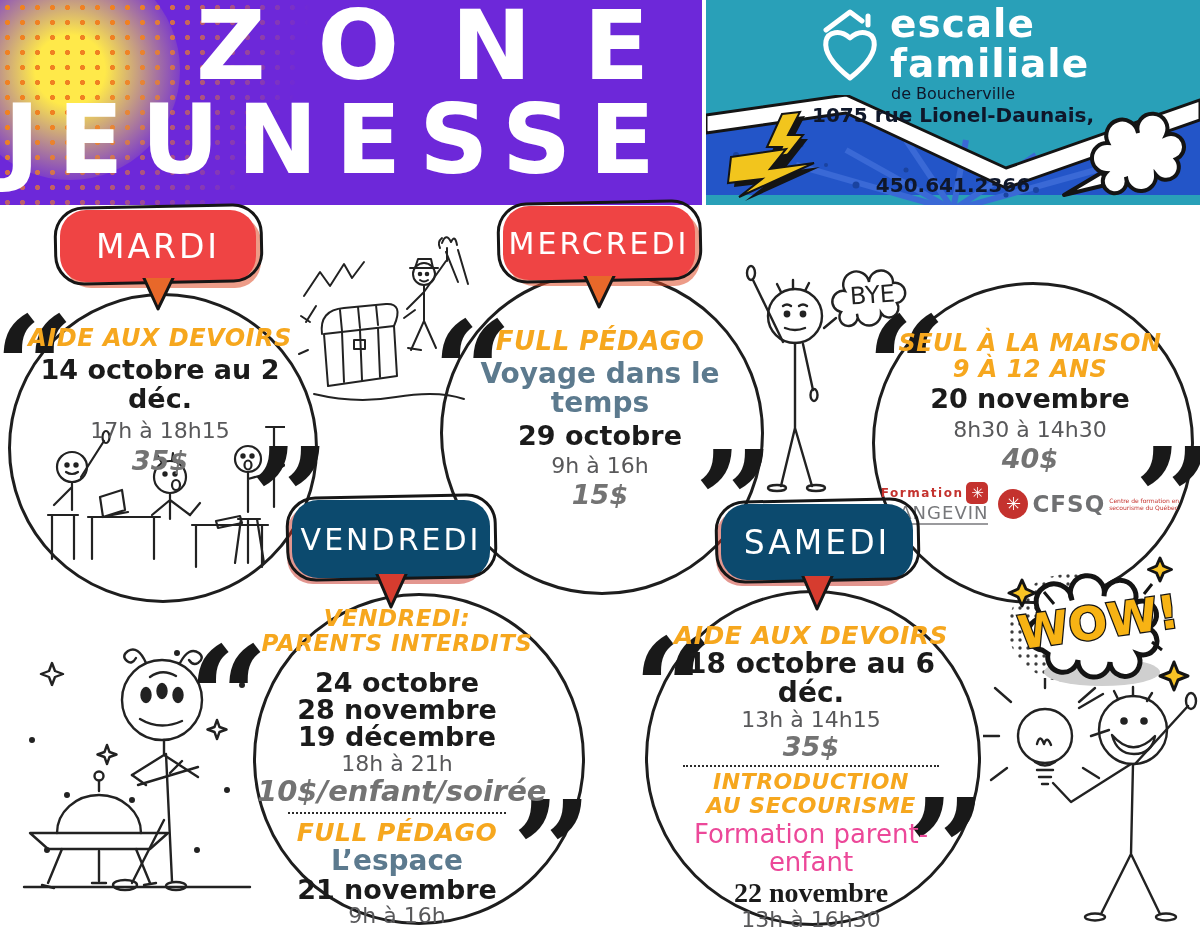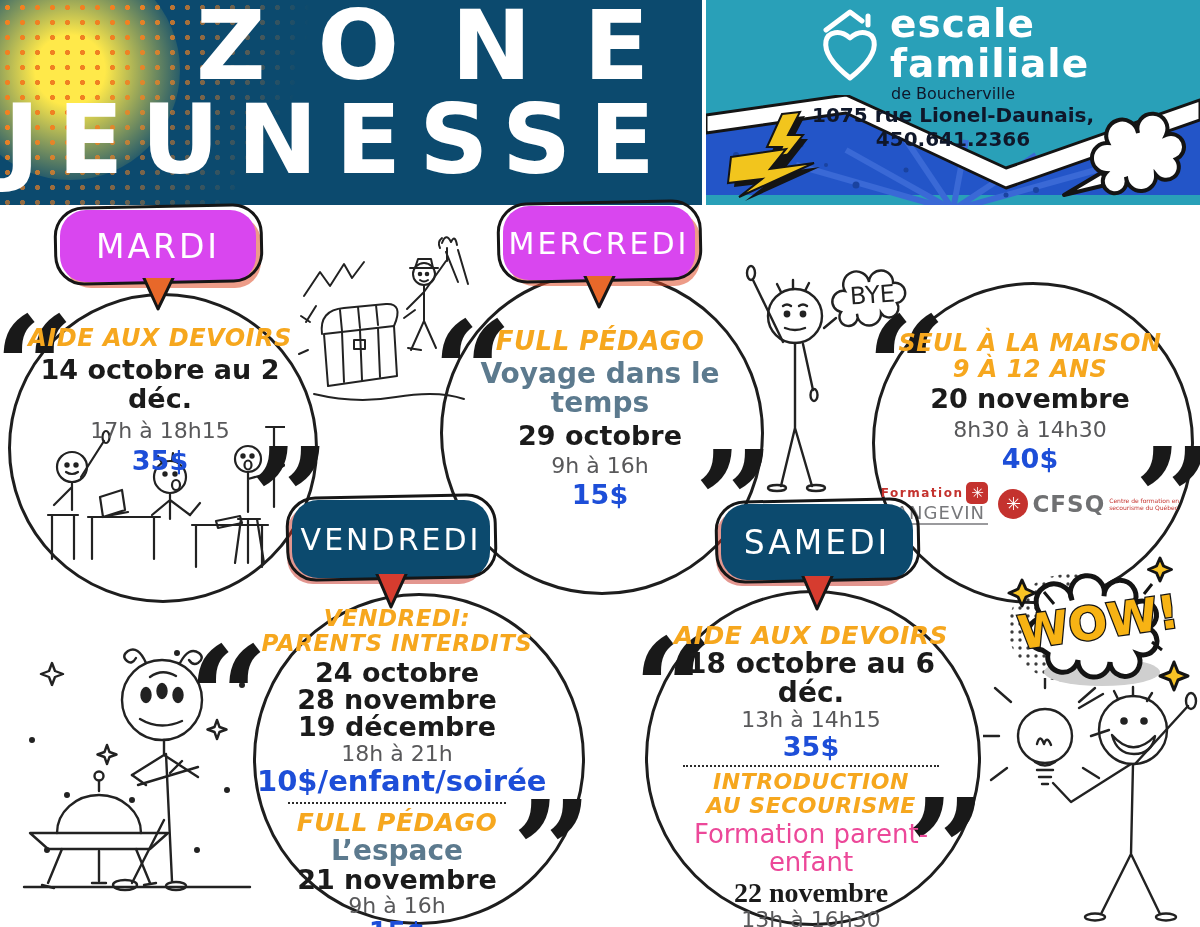--- a/index.html
+++ b/index.html
@@ -1,19 +1,19 @@
 <!DOCTYPE html>
 <html><head>
 <meta charset="utf-8">
 <style>
   html,body{margin:0;padding:0;background:#fff;}
   .poster{position:relative;width:1200px;height:927px;overflow:hidden;background:#fff;
           font-family:"DejaVu Sans","Liberation Sans",sans-serif;}
   
-  .hdr-left{position:absolute;left:0;top:0;width:702px;height:205px;background:#0c4a6e;z-index:1;}
+  .hdr-left{position:absolute;left:0;top:0;width:702px;height:205px;background:#6d28d9;z-index:1;}
   .hdr-dots{position:absolute;left:0;top:0;width:320px;height:205px;
       background-image:radial-gradient(#F08122 2.3px, rgba(240,129,34,0) 2.9px);
       background-size:15px 15px;
       -webkit-mask-image:radial-gradient(circle at 0 0,#000 0 130px,transparent 310px);
       mask-image:radial-gradient(circle at 0 0,#000 0 130px,transparent 310px);}
   .hdr-glow{position:absolute;left:-40px;top:-40px;width:220px;height:220px;border-radius:50%;
       background:radial-gradient(circle,#FFE94A 0 35px,rgba(255,233,74,0) 120px);}
   .title-zone{position:absolute;left:196px;top:-10px;font-size:96px;font-weight:bold;color:#fff;
       letter-spacing:52px;white-space:nowrap;}
   .title-jeunesse{position:absolute;left:4px;top:84px;font-size:96px;font-weight:bold;color:#fff;
@@ -25,39 +25,39 @@
   .org-sub{position:absolute;left:0;width:100%;text-align:center;color:#0f172a;}
   .org-region{top:84px;font-size:16px;}
   .org-addr{top:103px;font-size:20px;font-weight:bold;}
   .org-phone{top:127px;font-size:20px;font-weight:bold;}
   .comic-strip{position:absolute;left:0;top:95px;width:494px;height:110px;}
   
   .day-bubble{position:absolute;display:flex;align-items:center;justify-content:center;z-index:6;
       color:#fff;font-size:33px;letter-spacing:3px;border-radius:26px;}
   .day-bubble::after{content:'';position:absolute;inset:-5px -7px -2px -6px;border:3px solid #161616;
       border-radius:30px;transform:rotate(-1.2deg);pointer-events:none;}
-  .bub-orange{background:#d946ef;box-shadow:5px 6px 0 rgba(223,74,38,.55);}
+  .bub-orange{background:#ef4444;box-shadow:5px 6px 0 rgba(223,74,38,.55);}
   .bub-red{background:#0c4a6e;box-shadow:-5px 6px 0 rgba(200,46,32,.5);}
   .tail{position:absolute;left:50%;top:100%;transform:translate(-50%,-4px);z-index:7;}
   
   .ring{position:absolute;border:3.5px solid #1E1E1E;border-radius:50%;z-index:2;background:transparent;}
   
   .evt{position:absolute;z-index:4;text-align:center;}
   .t-title{font-style:italic;font-weight:bold;font-size:24px;line-height:26px;color:#F6A71E;letter-spacing:.5px;}
   .t-date{font-weight:bold;font-size:27px;line-height:29px;color:#1B1B1B;}
   .t-time{font-size:22px;line-height:25px;color:#58585A;}
-  .t-price{font-weight:bold;font-size:27px;line-height:30px;color:#1d4ed8;}
+  .t-price{font-weight:bold;font-size:27px;line-height:30px;color:#737373;font-style:italic;}
   .t-sub{font-weight:bold;font-size:28px;line-height:29px;color:#5C7A8E;}
   .t-sub-light{font-size:26px;line-height:28px;color:#ec4899;}
   .dotted{border-top:2px dotted #2B2B2B;height:0;}
   .quote{position:absolute;z-index:4;font-family:"DejaVu Serif","Liberation Serif",serif;
       font-weight:bold;font-size:140px;line-height:1;color:#191919;pointer-events:none;}
   
   .partners{display:flex;align-items:center;justify-content:center;gap:10px;margin-top:8px;}
-  .langevin{text-align:center;line-height:1;}
+  .langevin{text-align:right;line-height:1;}
   .lg-row1{display:flex;align-items:center;gap:3px;}
   .lg-formation{color:#C4322E;font-weight:bold;font-size:12px;letter-spacing:1.5px;}
   .lg-ast{width:22px;height:22px;border-radius:5px;background:#C4322E;color:#fff;font-size:15px;
       display:flex;align-items:center;justify-content:center;}
   .lg-name{color:#77787B;font-size:18px;letter-spacing:1px;border-bottom:2px solid #9a9a9d;padding-bottom:1px;}
   .cfsq{display:flex;align-items:center;gap:4px;}
   .cf-circ{width:30px;height:30px;border-radius:50%;background:#C4322E;color:#fff;font-size:18px;
       display:flex;align-items:center;justify-content:center;}
   .cf-acr{color:#6F7072;font-weight:bold;font-size:23px;letter-spacing:1px;}
   .cf-cap{color:#C4322E;font-size:6px;line-height:7px;text-align:left;}
@@ -121,21 +121,21 @@
           <path d="M32,70 C14,56 6,44 8,33 c2,-9 14,-12 24,-3 c10,-9 22,-6 24,3 c2,11 -6,23 -24,37 z"></path>
         </g>
       </svg>
       <div class="logo-name">
         <div>escale</div>
         <div>familiale</div>
       </div>
     </div>
     <div class="org-sub org-region" style="position:absolute;">de Boucherville</div>
     <div class="org-sub org-addr" style="position:absolute;">1075 rue Lionel-Daunais,</div>
-    <div class="org-sub org-phone" style="position:absolute;">450.641.2366</div>
+    <div class="org-sub org-phone" style="position:absolute;margin-top:46px;">450.641.2366</div>
   </div>
 
   <div class="ring" style="left:8px;top:293px;width:304px;height:304px;"></div>
   <div class="ring" style="left:440px;top:271px;width:318px;height:318px;"></div>
   <div class="ring" style="left:872px;top:282px;width:316px;height:316px;"></div>
   <div class="ring" style="left:253px;top:593px;width:326px;height:326px;"></div>
   <div class="ring" style="left:645px;top:590px;width:330px;height:330px;"></div>
 
   <div class="day-bubble bub-orange" style="left:60px;top:210px;width:196px;height:72px;">
     <span>MARDI</span>
@@ -209,21 +209,21 @@
           <span>Centre de formation en</span><br>
           <span>secourisme du Québec</span>
         </span>
       </div>
     </div>
   </div>
 
   <div class="evt" style="left:257px;top:606px;width:280px;">
     <div class="t-title" style="font-size:23px;line-height:25px;">VENDREDI:</div>
     <div class="t-title" style="font-size:23px;line-height:25px;">PARENTS INTERDITS</div>
-    <div class="t-date" style="line-height:27px;margin-top:3px;">24 octobre</div>
+    <div class="t-date" style="line-height:27px;margin-top:13px;">24 octobre</div>
     <div class="t-date" style="line-height:27px;">28 novembre</div>
     <div class="t-date" style="line-height:27px;">19 décembre</div>
     <div class="t-time" style="line-height:24px;margin-top:2px;">18h à 21h</div>
     <div class="t-price" style="font-size:29px;">10$/enfant/soirée</div>
     <div class="dotted" style="width:218px;margin:6px auto;"></div>
     <div class="t-title" style="font-size:25px;">FULL PÉDAGO</div>
     <div class="t-sub">L’espace</div>
     <div class="t-date">21 novembre</div>
     <div class="t-time" style="line-height:23px;">9h à 16h</div>
     <div class="t-price">15$</div>

